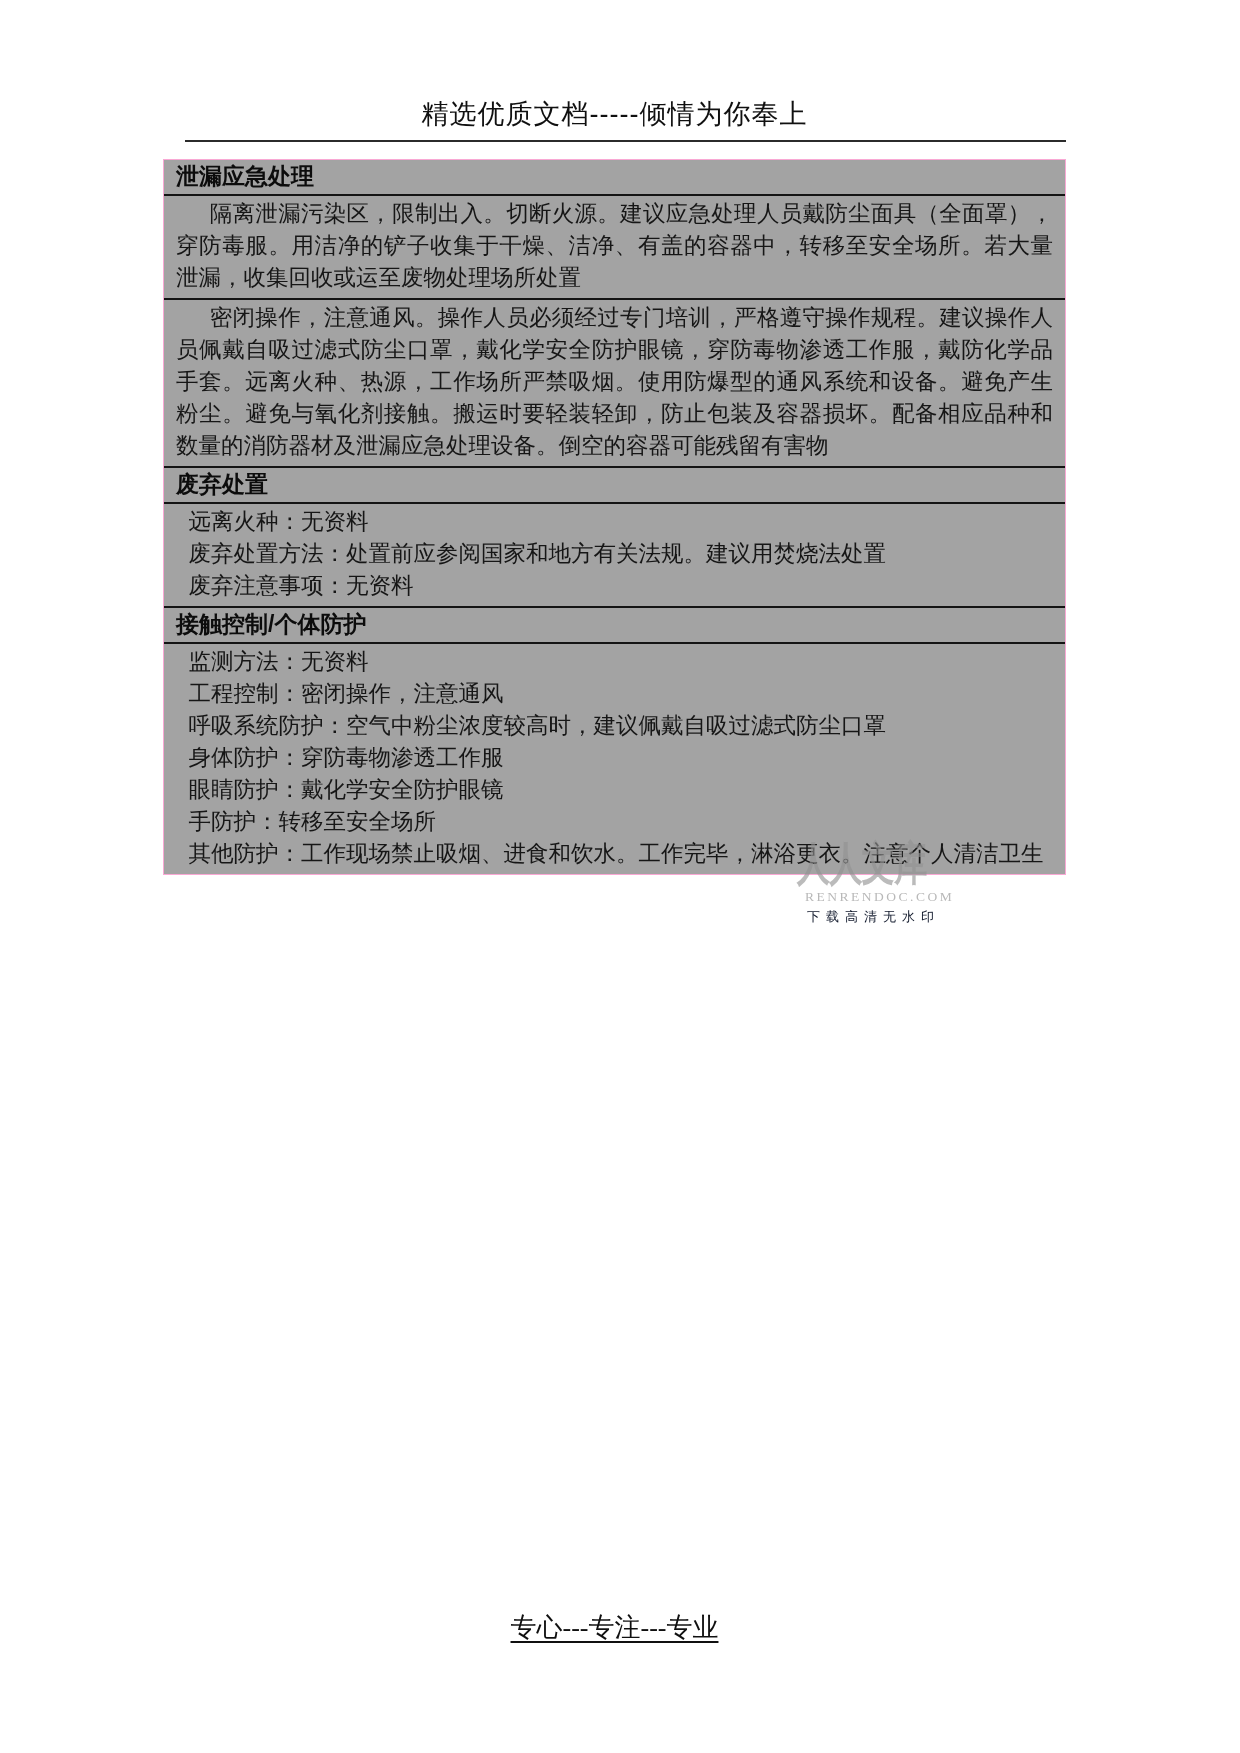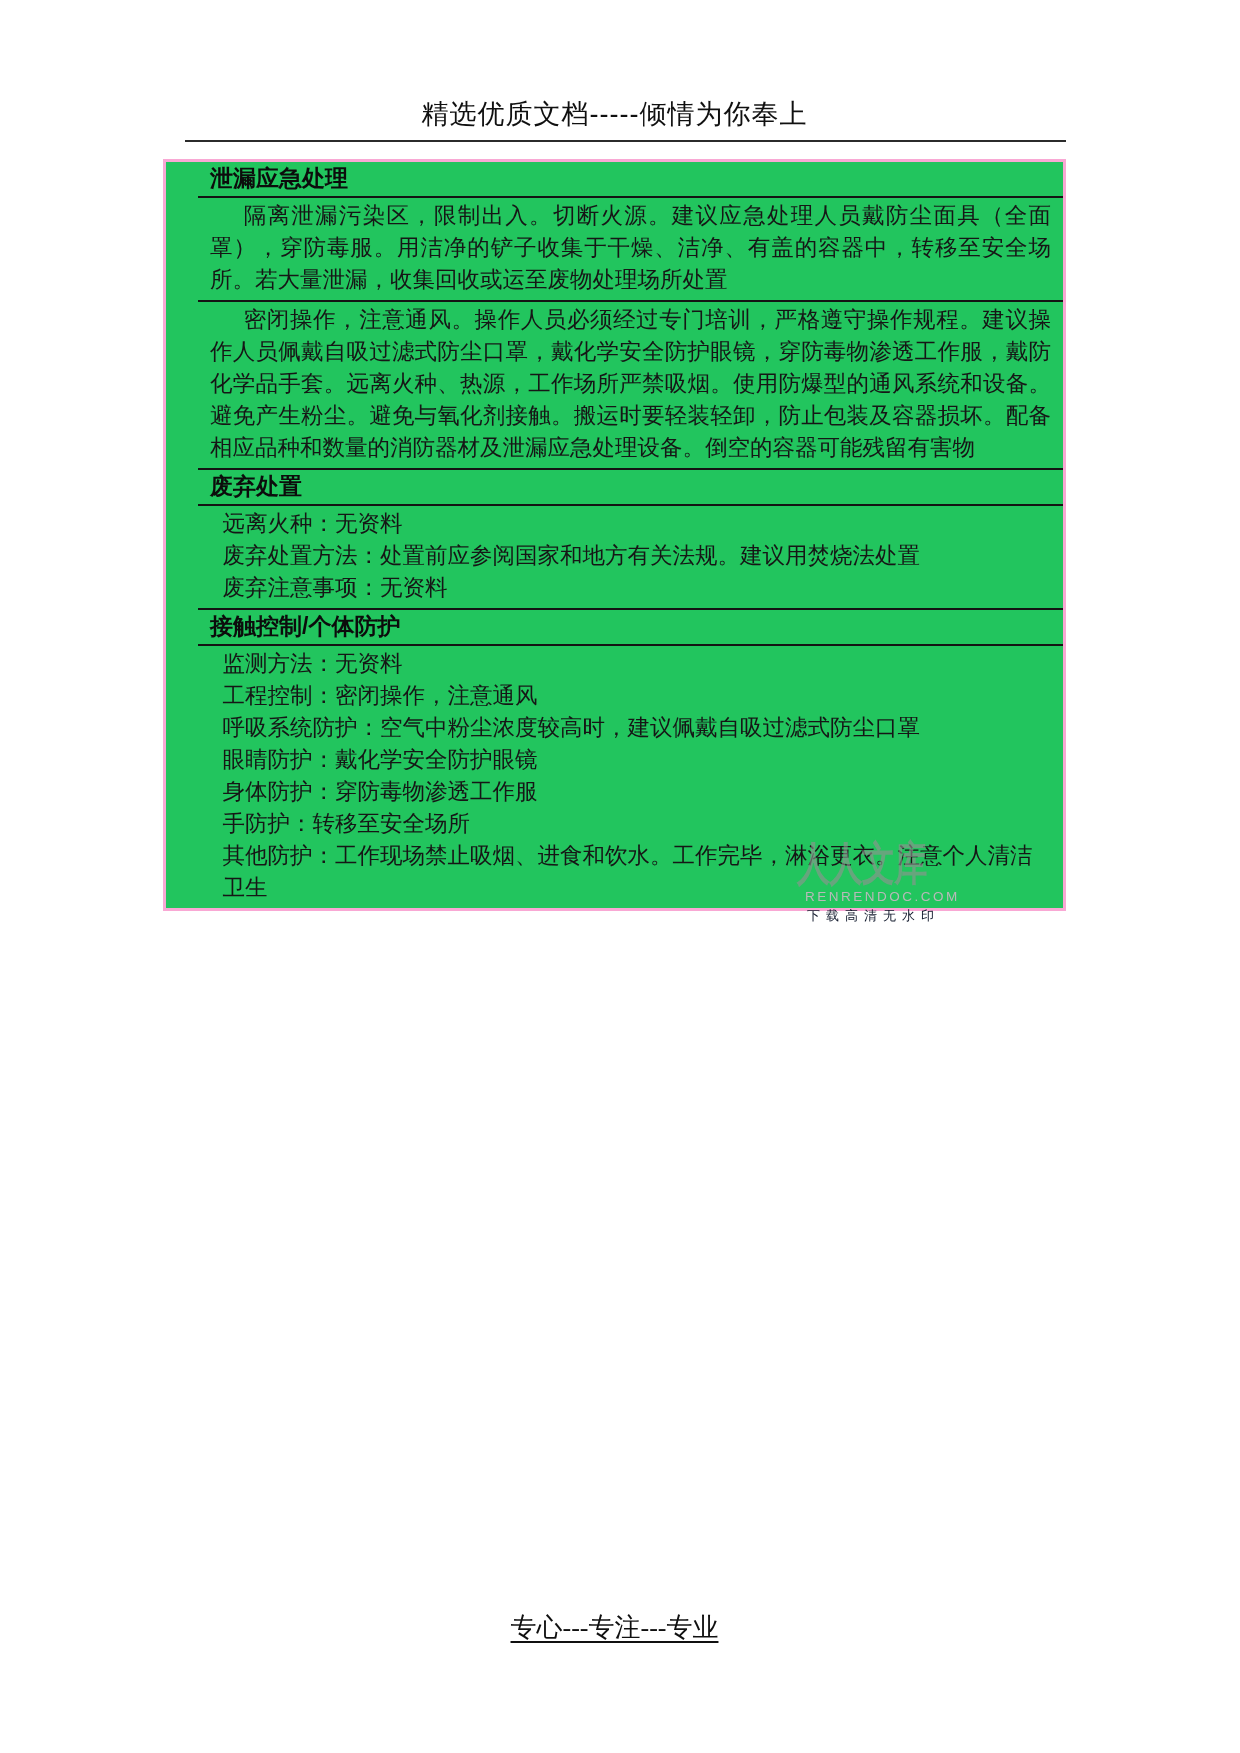--- a/index.html
+++ b/index.html
@@ -30,23 +30,22 @@
     white-space: nowrap;
   }
   .header-rule {
     margin-top: 8px;
     margin-left: 22px;
     border-top: 2px solid #2b2b2b;
     height: 0;
   }
   .sds-table {
     margin-top: 17px;
-    border: 3px solid #f9a8d4;
-    background: #22c55e;
-    padding-left: 32px;
+    border: 1px solid #f9a8d4;
+    background: #a3a3a3;
   }
   .section + .section { border-top: 2px solid #141414; }
   .sec-title {
     font-family: "Liberation Sans", sans-serif;
     font-weight: bold;
     font-size: 23px;
     line-height: 27px;
     padding: 3px 12px 4px 12px;
     border-bottom: 2px solid #141414;
     color: #0c0c0c;
@@ -78,21 +77,21 @@
     line-height: 1;
     color: rgba(145, 145, 145, 0.62);
     transform: scaleX(0.72);
     transform-origin: left top;
     white-space: nowrap;
     letter-spacing: -1px;
   }
   .wm-site {
     margin-top: 3px;
     margin-left: 8px;
-    font-family: Liberation Sans, sans-serif;
+    font-family: Liberation Serif, serif;
     font-size: 13.5px;
     letter-spacing: 2.5px;
     color: #b9b9b9;
     white-space: nowrap;
   }
   .wm-tagline {
     margin-top: 3px;
     margin-left: 10px;
     font-family: "Liberation Sans", sans-serif;
     font-size: 13px;
@@ -145,22 +144,22 @@
             <div class="list-line">废弃处置方法：处置前应参阅国家和地方有关法规。建议用焚烧法处置</div>
             <div class="list-line">废弃注意事项：无资料</div>
           </div>
         </div>
         <div class="section">
           <div class="sec-title">接触控制/个体防护</div>
           <div class="sec-body">
             <div class="list-line">监测方法：无资料</div>
             <div class="list-line">工程控制：密闭操作，注意通风</div>
             <div class="list-line">呼吸系统防护：空气中粉尘浓度较高时，建议佩戴自吸过滤式防尘口罩</div>
+            <div class="list-line">身体防护：穿防毒物渗透工作服</div>
             <div class="list-line">眼睛防护：戴化学安全防护眼镜</div>
-            <div class="list-line">身体防护：穿防毒物渗透工作服</div>
             <div class="list-line">手防护：转移至安全场所</div>
             <div class="list-line">其他防护：工作现场禁止吸烟、进食和饮水。工作完毕，淋浴更衣。注意个人清洁卫生</div>
           </div>
         </div>
       </div>
 
   </div>
 
   <div class="watermark">
     <div class="wm-logo">人人文库</div>

